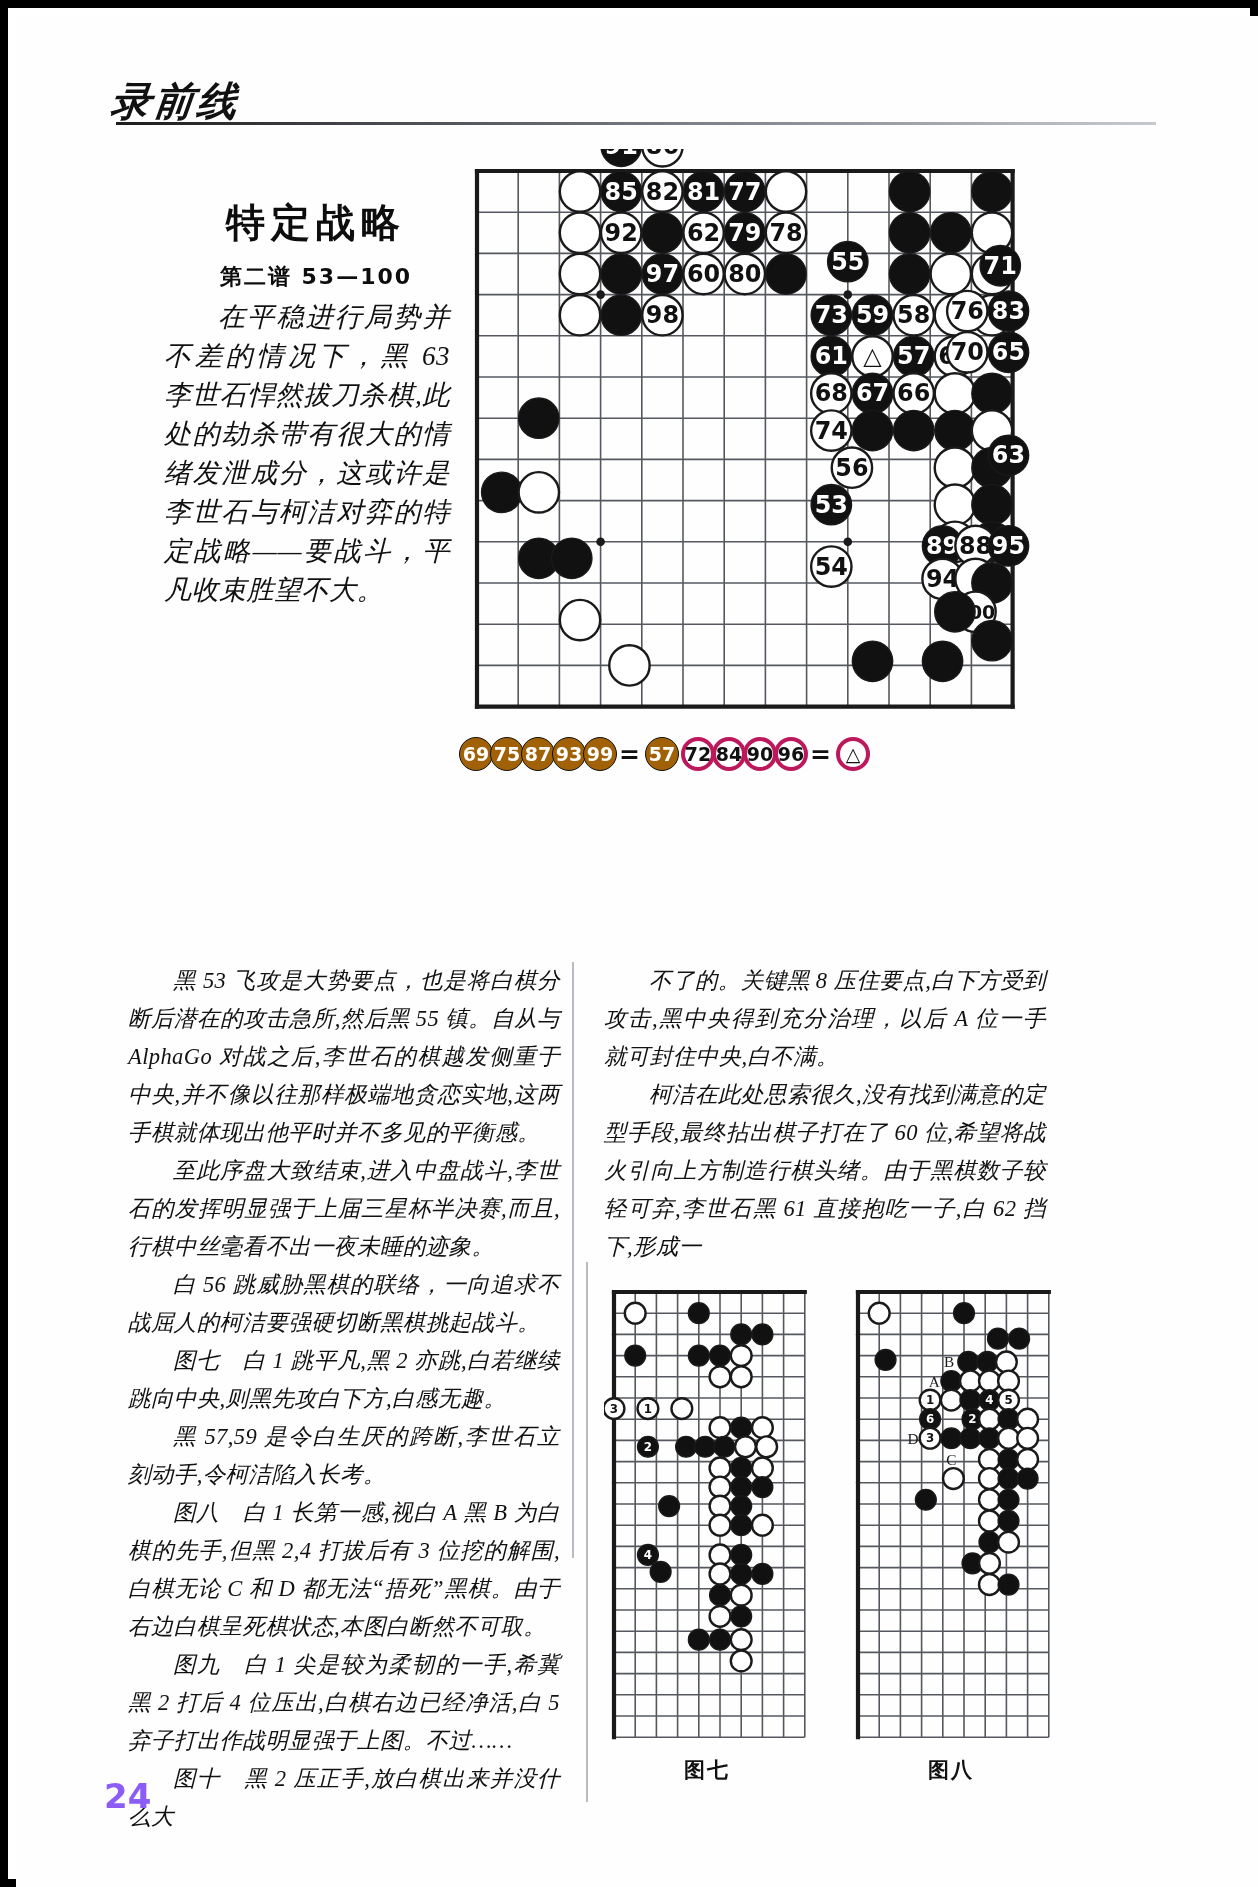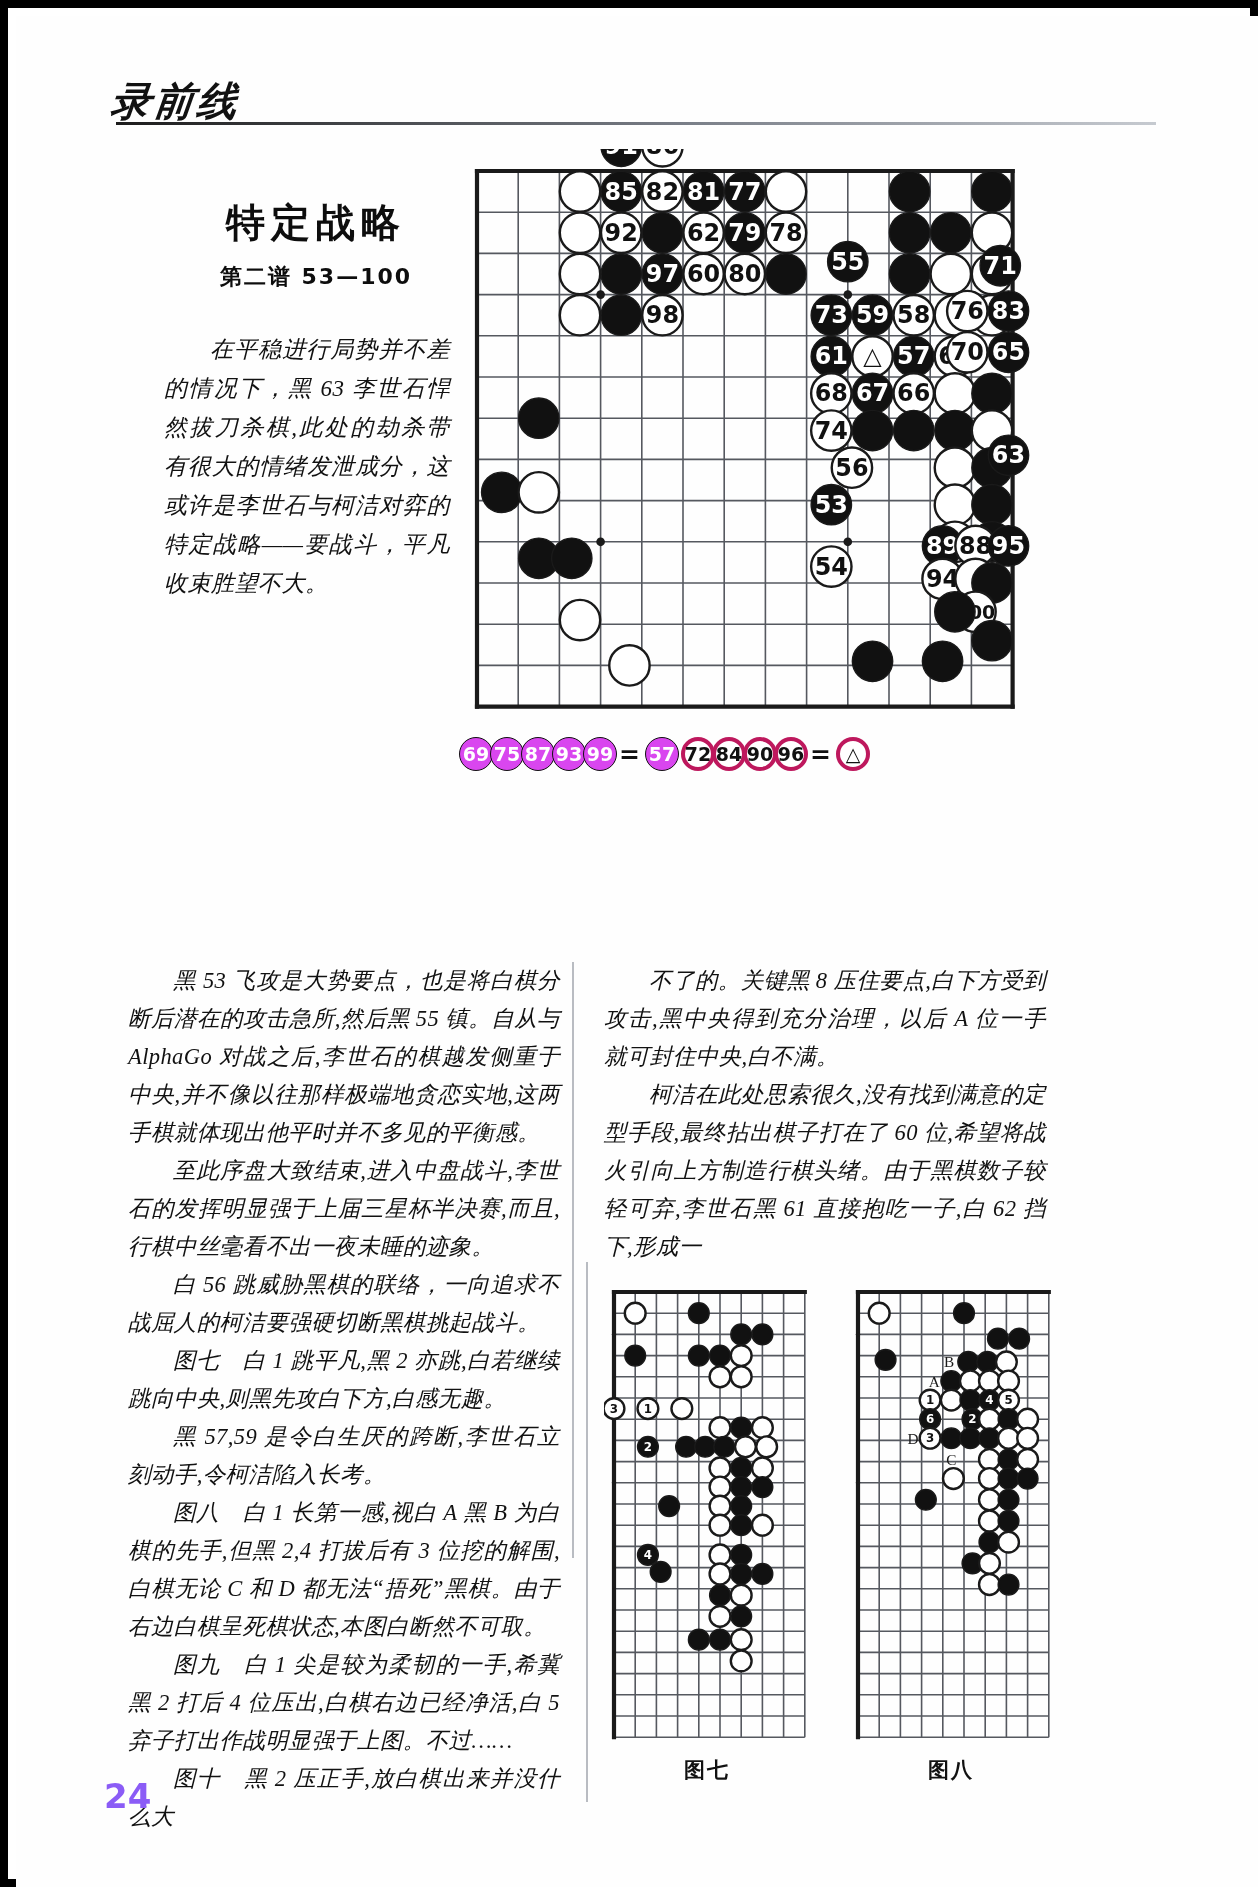--- a/index.html
+++ b/index.html
@@ -50,45 +50,44 @@
   .headline .h2{
     margin-top:12px;
     font-family:"DejaVu Sans","Liberation Sans",sans-serif;
     font-size:22px;font-weight:700;letter-spacing:2px;color:#0d0d0d;
   }
 
   
   .intro{
     position:absolute;left:148px;top:282px;width:286px;
     font-family:"Liberation Serif","DejaVu Serif",serif;
-    font-size:23px;line-height:39px;color:#111;
+    font-size:27px;line-height:39px;color:#111;
     text-align:justify;font-style:italic;
     letter-spacing:0.5px;
-    margin-top:32px;
   }
   .intro p{margin:0;text-indent:2em;}
 
   
   .board-wrap{position:absolute;left:443px;top:133px;width:575px;height:575px;}
   .board-svg{display:block;}
 
   .caps{
     position:absolute;left:443px;top:718px;width:580px;height:44px;
   }
   .cap-group{position:absolute;top:0;height:40px;display:flex;align-items:center;}
   .cap-g1{left:0;}
   .cap-g2{left:222px;}
   .stoneTok{
     width:34px;height:34px;border-radius:50%;
     display:flex;align-items:center;justify-content:center;
     font-family:"DejaVu Sans","Liberation Sans",sans-serif;
     font-size:19px;font-weight:700;margin-right:-3px;
     box-sizing:border-box;
   }
-  .tokB{background:#d946ef;color:#fff;border:1px solid #111;}
+  .tokB{background:#a16207;color:#fff;border:1px solid #111;}
   .tokW{background:#fff;color:#111;border:4px solid #be185d;}
   .eq{font-size:25px;font-weight:700;margin:0 5px;color:#111;
       font-family:"DejaVu Sans",sans-serif;}
 
   
   .col{
     position:absolute;
     font-family:"Liberation Serif","DejaVu Serif",serif;
     font-size:22.5px;line-height:38px;color:#111;
     text-align:justify;font-style:italic;letter-spacing:0.4px;

